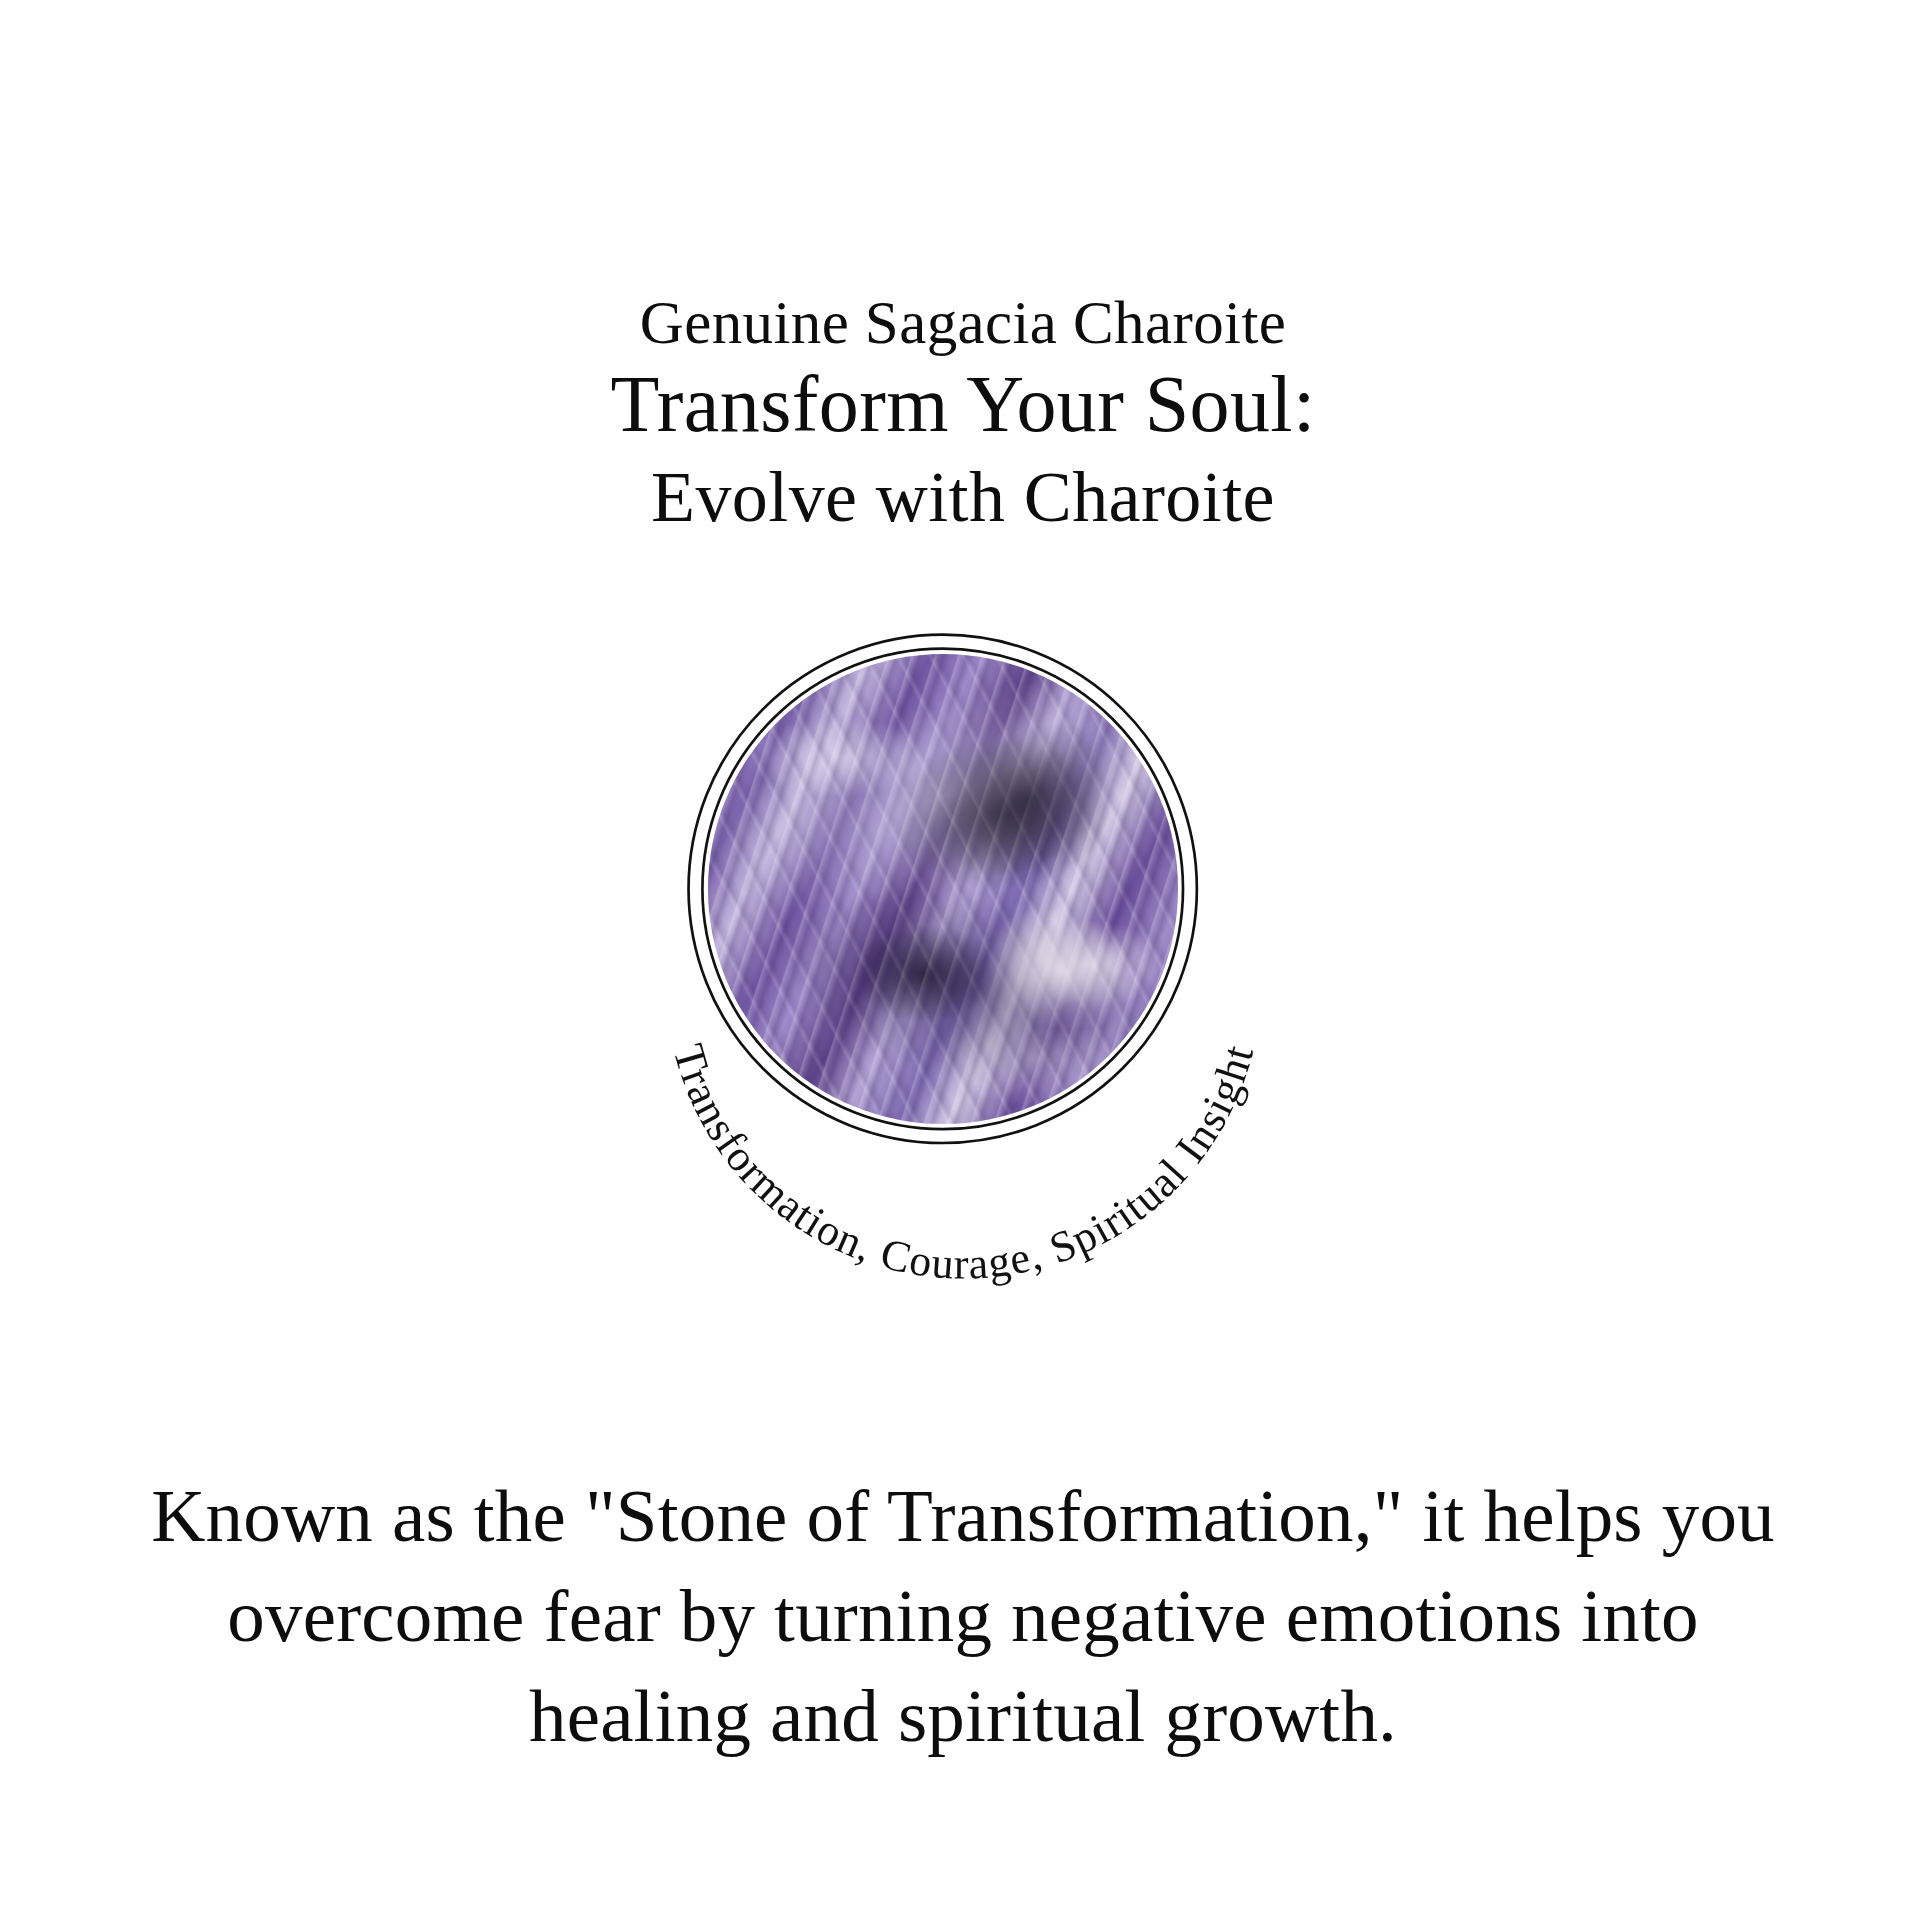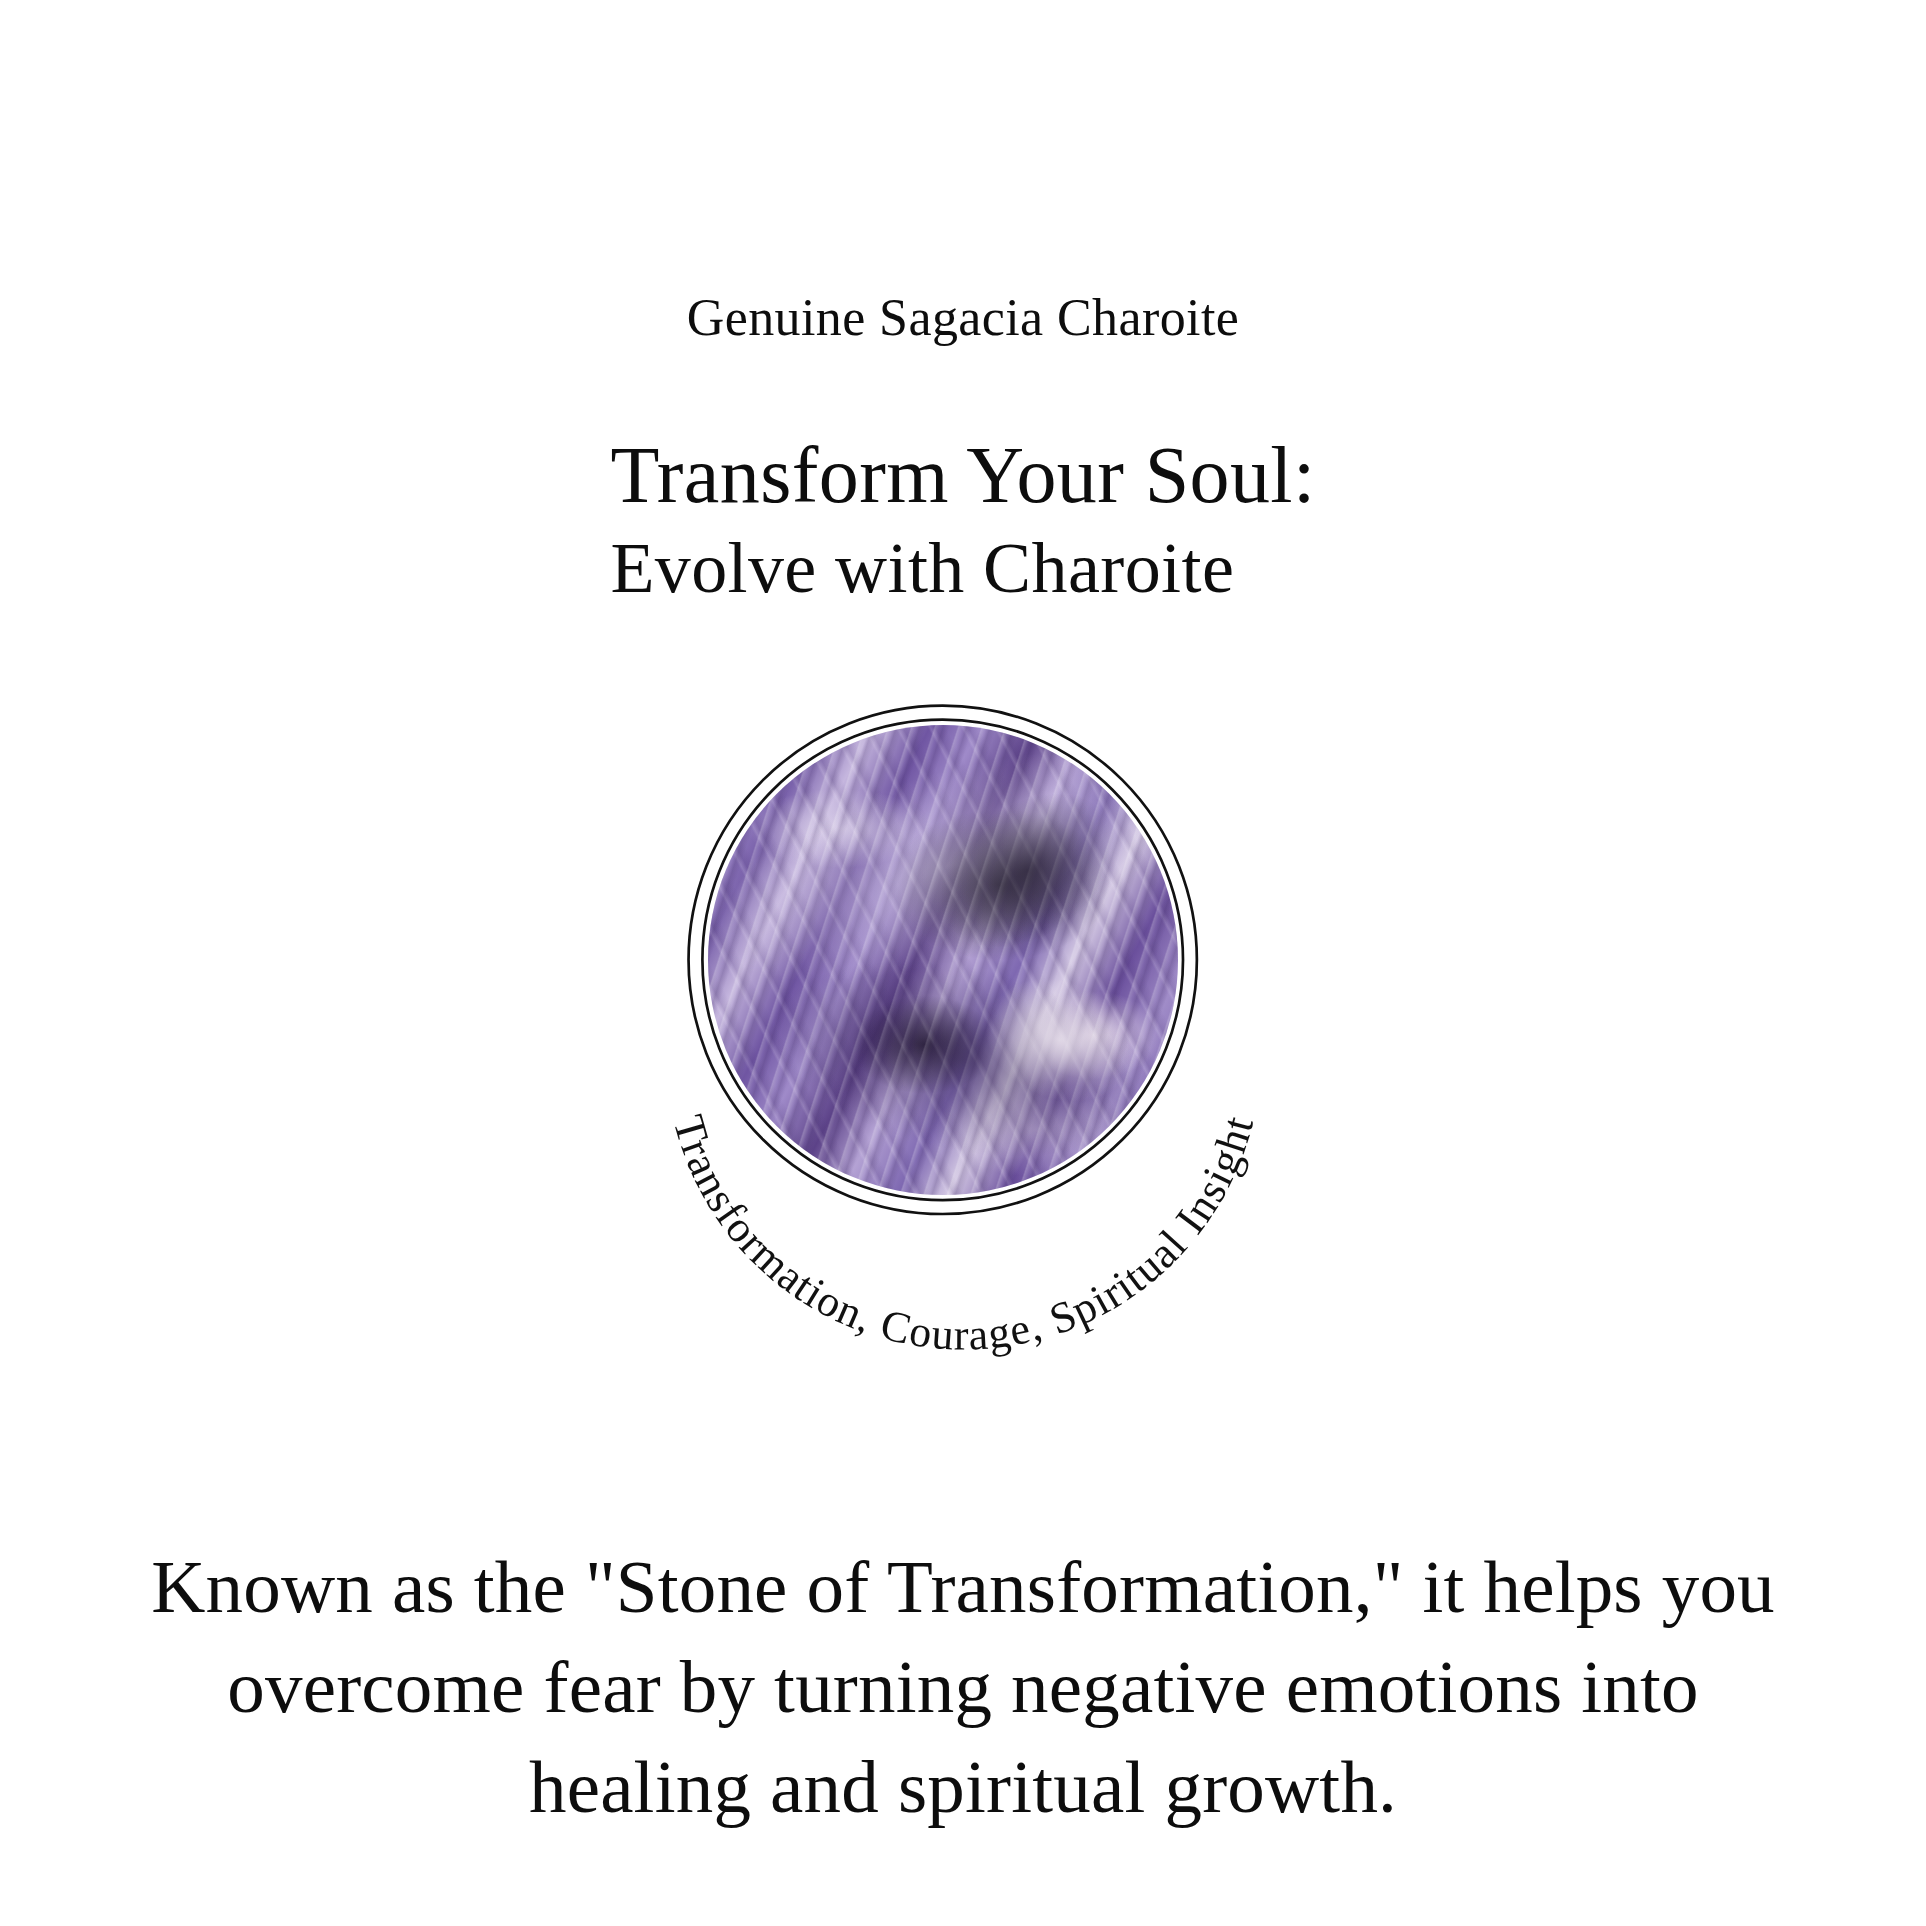--- a/index.html
+++ b/index.html
@@ -18,30 +18,29 @@
   .page {
     position: absolute;
     inset: 0;
     display: flex;
     flex-direction: column;
     align-items: center;
   }
 
   .eyebrow {
     margin-top: 289px;
-    font-size: 52px;
+    font-size: 61px;
     line-height: 1.1;
     letter-spacing: 0.4px;
     font-weight: 400;
     text-align: center;
   }
 
   .headline {
-    margin-top: 81px;
-    text-align: left;
+    text-align: center;
     font-weight: 400;
   }
   .headline .line1 {
     font-size: 80px;
     line-height: 1.22;
     letter-spacing: 0.4px;
   }
   .headline .line2 {
     font-size: 72px;
     line-height: 1.2;

